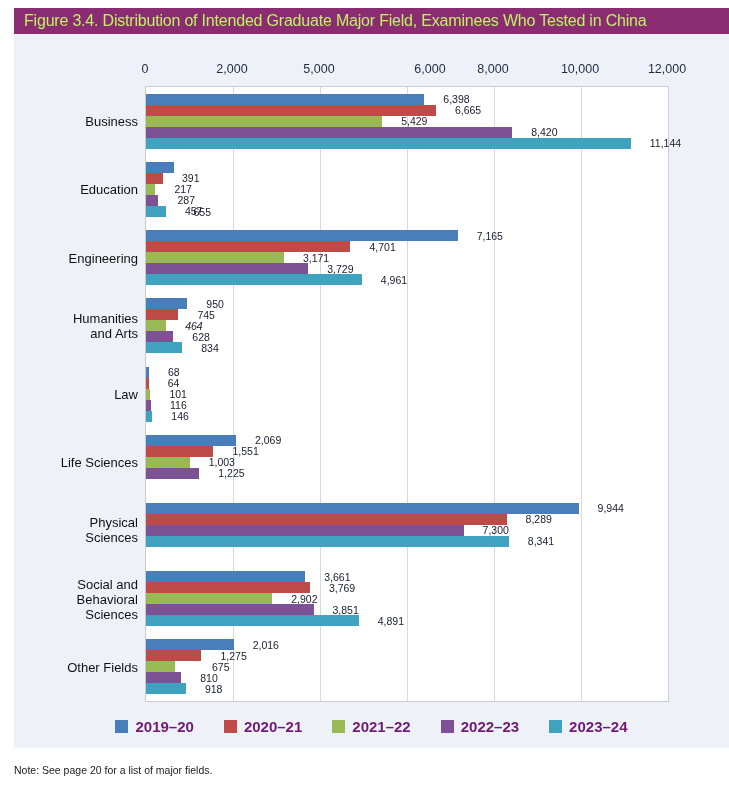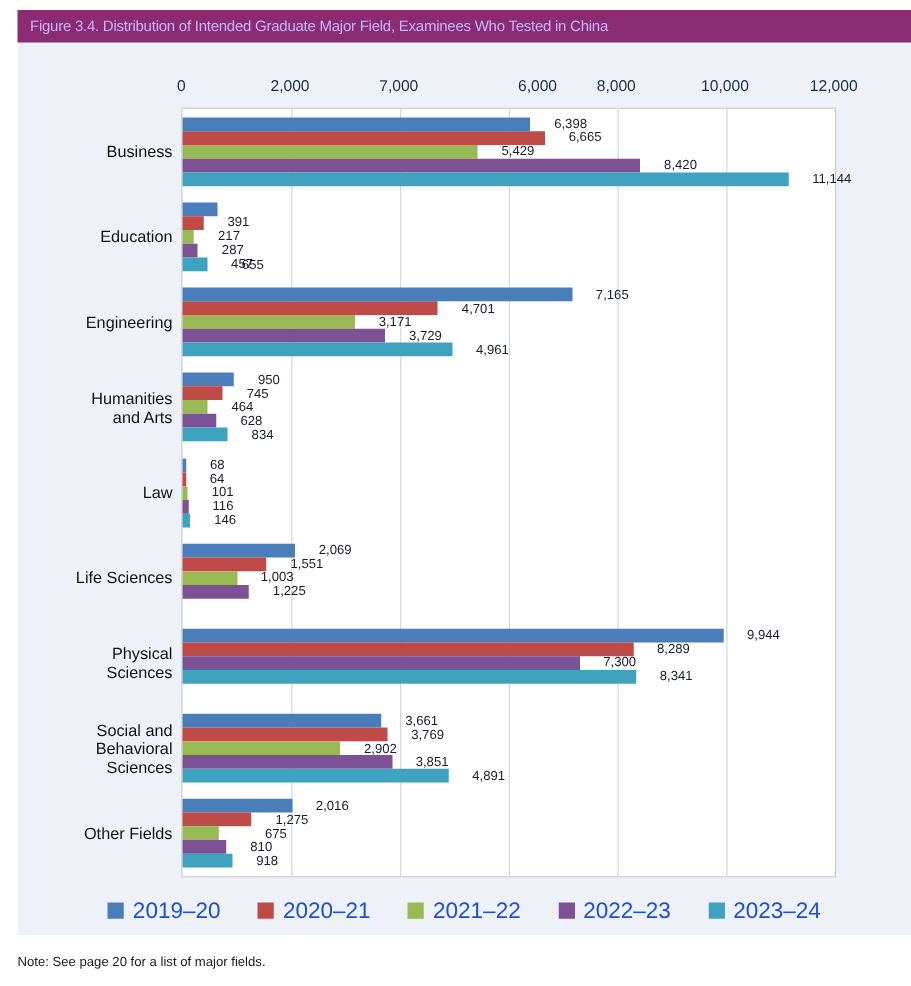--- a/index.html
+++ b/index.html
@@ -27,22 +27,22 @@
 
   #fig-header {
     height: 26px;
     background: #8b2b72;
     display: flex;
     align-items: center;
     padding-left: 10px;
     box-sizing: border-box;
   }
   #fig-title {
-    color: #c4b5fd;
-    font-size: 12px;
+    color: #bef264;
+    font-size: 16px;
     letter-spacing: -0.2px;
     white-space: nowrap;
   }
 
   
   #chart {
     position: absolute;
     left: 0;
     top: 26px;
     width: 715px;
@@ -140,23 +140,24 @@
     display: flex;
     align-items: center;
     gap: 7px;
   }
   .legend-swatch {
     width: 13px;
     height: 13px;
     display: block;
   }
   .legend-text {
-    font-size: 18px;
-    color: #1d4ed8;
+    font-size: 15px;
+    color: #701a75;
     white-space: nowrap;
+    font-weight: bold;
   }
 
   
   #note {
     position: absolute;
     left: 14px;
     top: 764px;
     font-size: 10.5px;
     color: #1a1a1a;
     white-space: nowrap;
@@ -169,21 +170,21 @@
 
   <div id="fig-header">
     <span id="fig-title">Figure 3.4. Distribution of Intended Graduate Major Field, Examinees Who Tested in China</span>
   </div>
 
   <div id="chart">
 
     <div id="axis-top">
         <span class="tick-label" style="left: 131px;">0</span>
         <span class="tick-label" style="left: 218px;">2,000</span>
-        <span class="tick-label" style="left: 305px;">7,000</span>
+        <span class="tick-label" style="left: 305px;">5,000</span>
         <span class="tick-label" style="left: 392px; margin-left: 24px;">6,000</span>
         <span class="tick-label" style="left: 479px;">8,000</span>
         <span class="tick-label" style="left: 566px;">10,000</span>
         <span class="tick-label" style="left: 653px;">12,000</span>
       </div>
 
     <div id="plot">
         <div class="gridline" style="left: 87px;"></div>
         <div class="gridline" style="left: 174px;"></div>
         <div class="gridline" style="left: 261px;"></div>
@@ -263,21 +264,21 @@
           <div class="bar-row">
             <div class="bar" style="width: 41.325px; background: rgb(74, 126, 187);"></div>
             <span class="bar-value" style="left: 41.325px;">950</span>
           </div>
           <div class="bar-row">
             <div class="bar" style="width: 32.4075px; background: rgb(190, 75, 72);"></div>
             <span class="bar-value" style="left: 32.4075px;">745</span>
           </div>
           <div class="bar-row">
             <div class="bar" style="width: 20.184px; background: rgb(152, 185, 84);"></div>
-            <span class="bar-value" style="left: 20.184px;">464</span>
+            <span class="bar-value" style="left: 20.184px; font-style: italic;">464</span>
           </div>
           <div class="bar-row">
             <div class="bar" style="width: 27.318px; background: rgb(125, 82, 149);"></div>
             <span class="bar-value" style="left: 27.318px;">628</span>
           </div>
           <div class="bar-row">
             <div class="bar" style="width: 36.279px; background: rgb(63, 162, 190);"></div>
             <span class="bar-value" style="left: 36.279px;">834</span>
           </div>
         </div>

